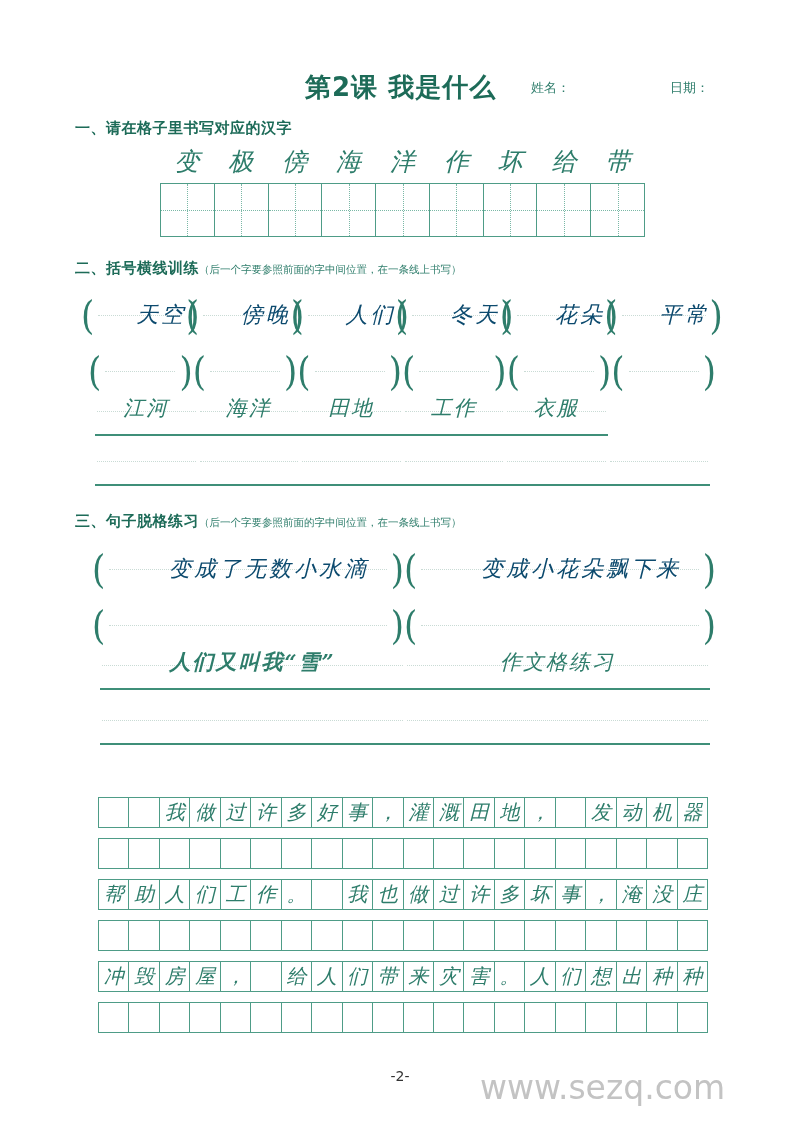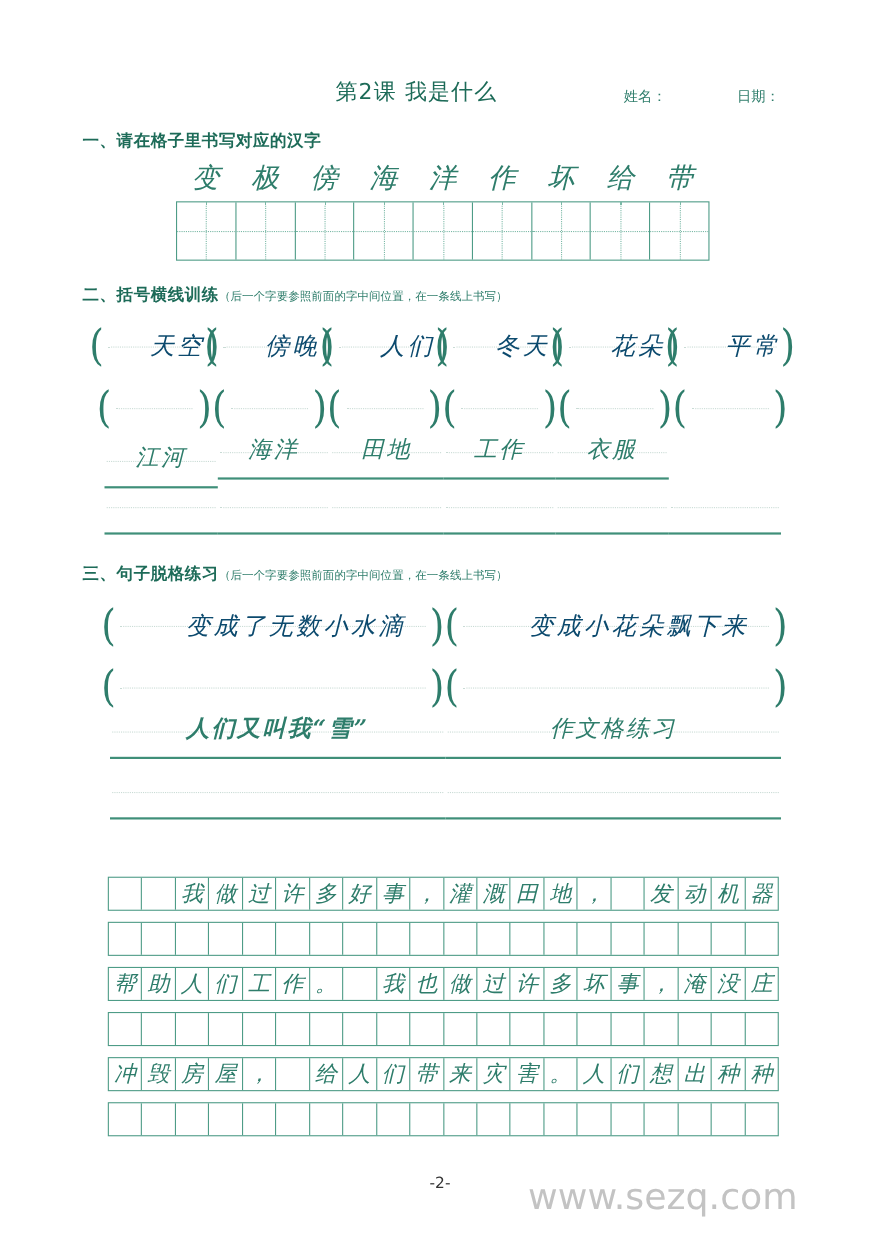--- a/index.html
+++ b/index.html
@@ -24,34 +24,34 @@
   
   .header {
     position: absolute;
     left: 75px; top: 70px;
     width: 650px;
     height: 32px;
   }
   .title {
     position: absolute;
     left: 230px; top: 0;
-    font-size: 20px;
-    font-weight: normal;
+    font-size: 26px;
+    font-weight: bold;
     color: #1d6b58;
     letter-spacing: 1px;
     white-space: nowrap;
   }
   .meta {
     position: absolute;
     font-size: 13px;
     color: #2e7d6b;
     font-family: "DejaVu Serif", "Liberation Serif", serif;
     white-space: nowrap;
   }
-  .meta-name { left: 492px; top: 9px; }
+  .meta-name { left: 456px; top: 9px; }
   .meta-date { left: 595px; top: 9px; }
 
   
   .sec-head {
     position: absolute;
     left: 75px;
     white-space: nowrap;
     color: #1d6b58;
   }
   .sec-head .h {
@@ -380,21 +380,21 @@
       <div class="paren-item" style="width: 16.6667%;">
         <span class="bracket">(</span>
         <div class="inner">
           <div class="guide"></div>
           <span class="txt"></span>
         </div>
         <span class="bracket">)</span>
       </div>
     </div>
   <div class="ul-row" id="s2-ul-filled" style="left:95px; top:398px; width:615px">
-      <div class="ul-item" style="width: 16.6667%; padding-right: 14px; margin-top: 8px;">
+      <div class="ul-item" style="width: 16.6667%; padding-right: 14px;">
         <div class="guide"></div>
         <div class="txt">江河</div>
         <div class="rule"></div>
       </div>
       <div class="ul-item" style="width: 16.6667%; padding-right: 14px;">
         <div class="guide"></div>
         <div class="txt">海洋</div>
         <div class="rule"></div>
       </div>
       <div class="ul-item" style="width: 16.6667%; padding-right: 14px;">

